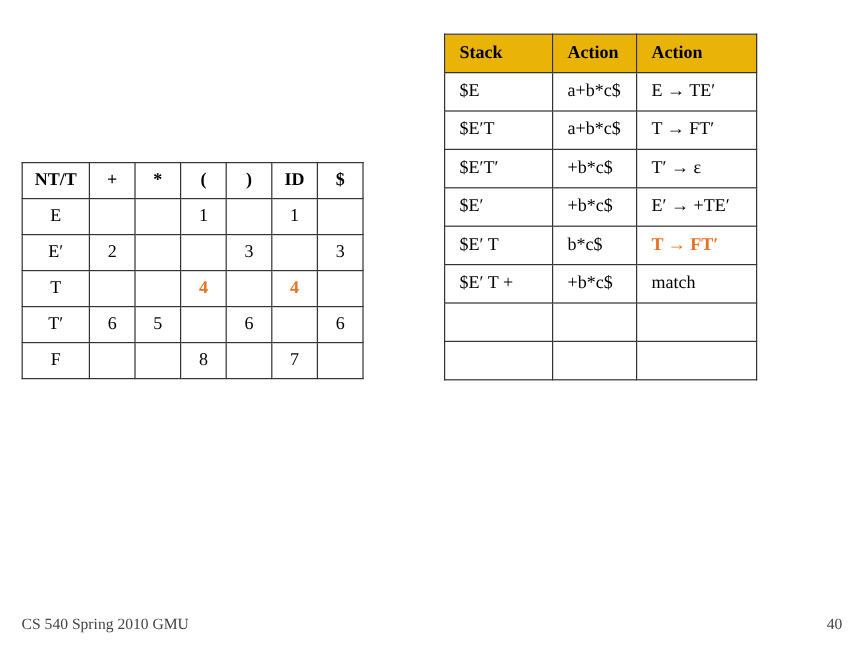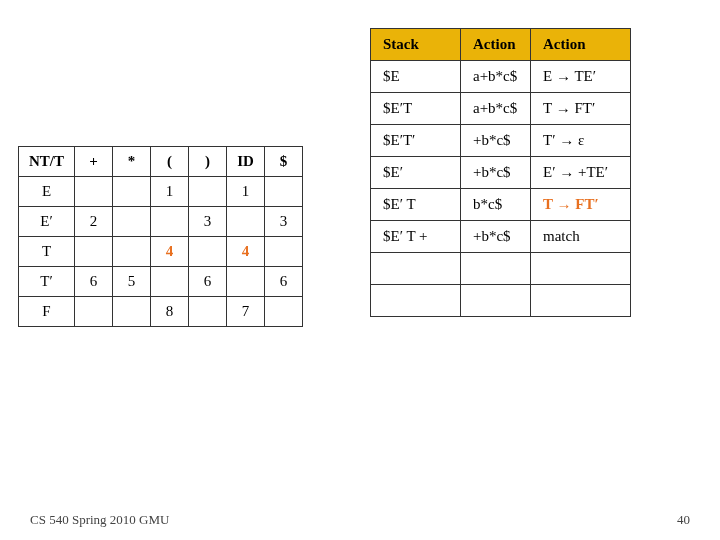--- a/index.html
+++ b/index.html
@@ -10,21 +10,21 @@
       font-family: 'Times New Roman', Times, serif;
       font-size: 15px;
       position: relative;
       overflow: hidden;
     }
 
     
     .left-table-container {
       position: absolute;
       left: 18px;
-      top: 146px;
+      top: 135px;
     }
 
     .left-table {
       border-collapse: collapse;
     }
 
     .left-table td, .left-table th {
       border: 1px solid #333;
       padding: 6px 10px;
       text-align: center;
@@ -81,21 +81,21 @@
       position: absolute;
       bottom: 12px;
       left: 50%;
       transform: translateX(-50%);
       width: 100%;
       text-align: center;
       font-size: 13px;
       color: #444;
       display: flex;
       justify-content: space-between;
-      padding: 0 30px;
+      padding: 0 18px;
     }
   </style>
 </head>
 <body>
 
 <div class="left-table-container">
   <table class="left-table">
     <tbody>
         <tr>
       <th>NT/T</th>

